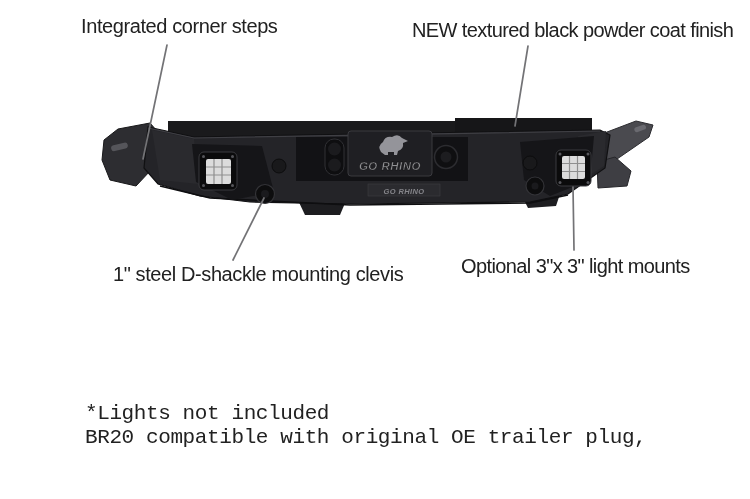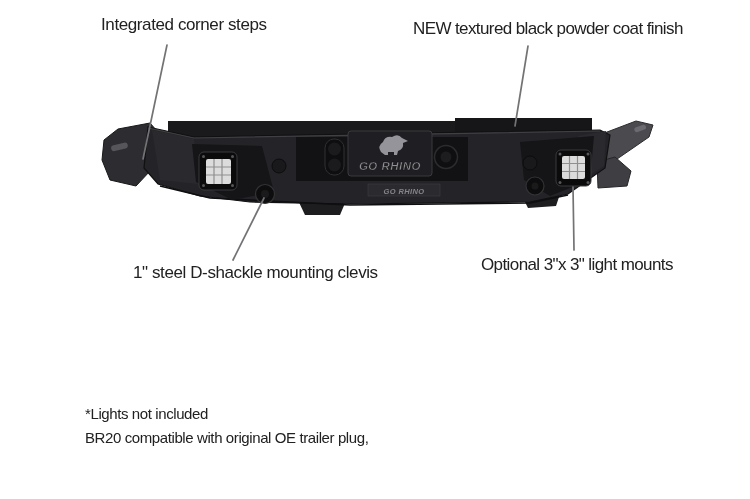--- a/index.html
+++ b/index.html
@@ -5,26 +5,26 @@
   html,body{margin:0;padding:0;}
   body{
     width:750px;height:499px;position:relative;overflow:hidden;
     background:#ffffff;
     font-family:"Liberation Sans","DejaVu Sans",sans-serif;
   }
   .stage{position:absolute;inset:0;width:750px;height:499px;}
   svg.art{position:absolute;left:0;top:0;width:750px;height:499px;display:block;}
   .callout{
     position:absolute;white-space:nowrap;
-    font-size:17px;letter-spacing:-0.4px;color:#212121;margin-left:20px;
+    font-size:20px;letter-spacing:-0.4px;color:#212121;
   }
   .callout.tight{letter-spacing:-0.6px;}
   .footnote{
     position:absolute;left:85px;top:402px;
-    font-size:15px;letter-spacing:-0.4px;color:#212121;line-height:23.5px;
+    font-size:21px;letter-spacing:-0.4px;color:#212121;line-height:23.5px;font-family:Liberation Mono, monospace;
   }
 </style>
 </head>
 <body>
 
 <div class="stage">
 
   <svg class="art" viewBox="0 0 750 499" aria-hidden="true">
 
     <g transform="translate(100,108)">
@@ -116,21 +116,21 @@
     <g stroke="#737376" stroke-width="1.7" stroke-linecap="round">
       <line x1="167" y1="45" x2="143" y2="159"></line>
       <line x1="528" y1="46" x2="515" y2="126"></line>
       <line x1="264" y1="198" x2="233" y2="260"></line>
       <line x1="573" y1="187" x2="574" y2="250"></line>
     </g>
   </svg>
 
   <div class="callout" style="left:81px;top:15px">Integrated corner steps</div>
 
-  <div class="callout tight" style="left:393px;top:19px">NEW textured black powder coat finish</div>
+  <div class="callout tight" style="left:412px;top:19px">NEW textured black powder coat finish</div>
 
   <div class="callout" style="left:113px;top:263px">1" steel D-shackle mounting clevis</div>
 
   <div class="callout tight" style="left:461px;top:255px">Optional 3"x 3" light mounts</div>
 
   <div class="footnote">
     <div>*Lights not included</div>
     <div>BR20 compatible with original OE trailer plug,</div>
   </div>
 

